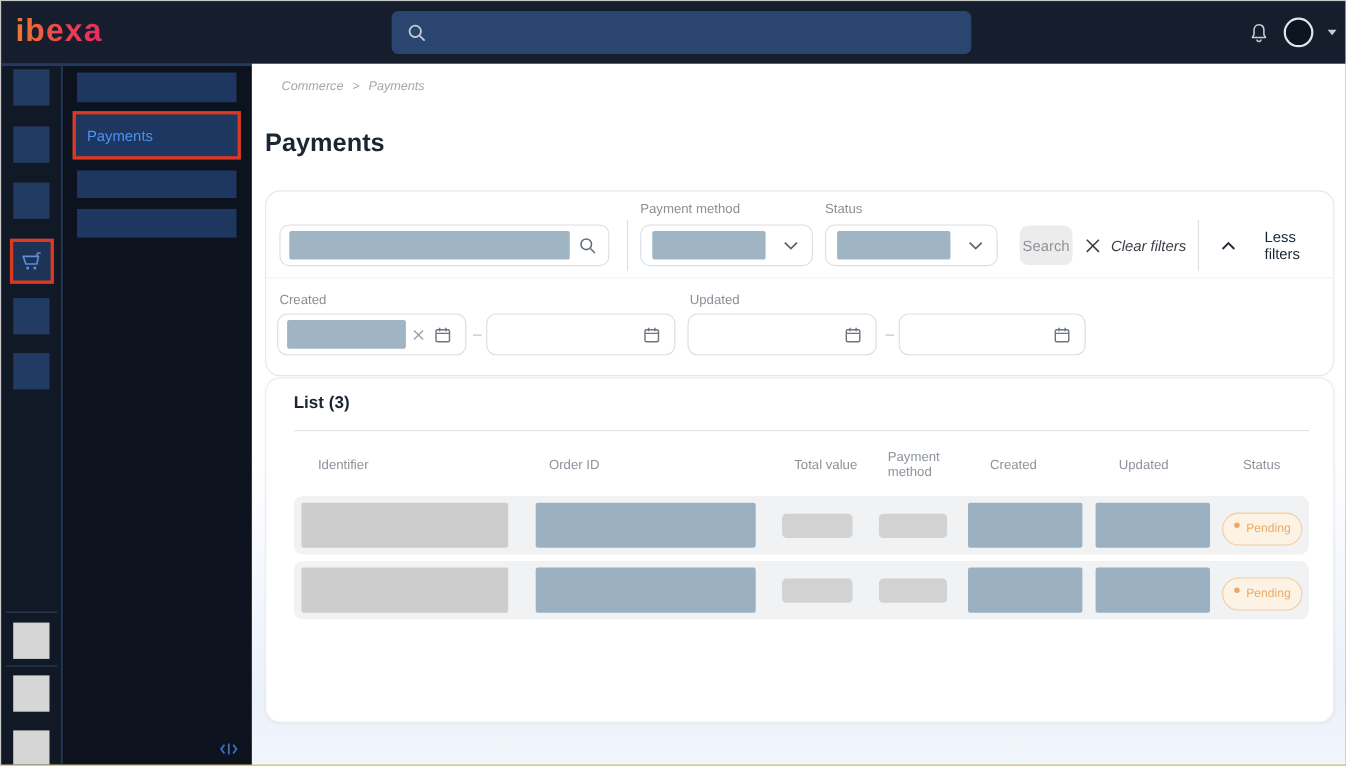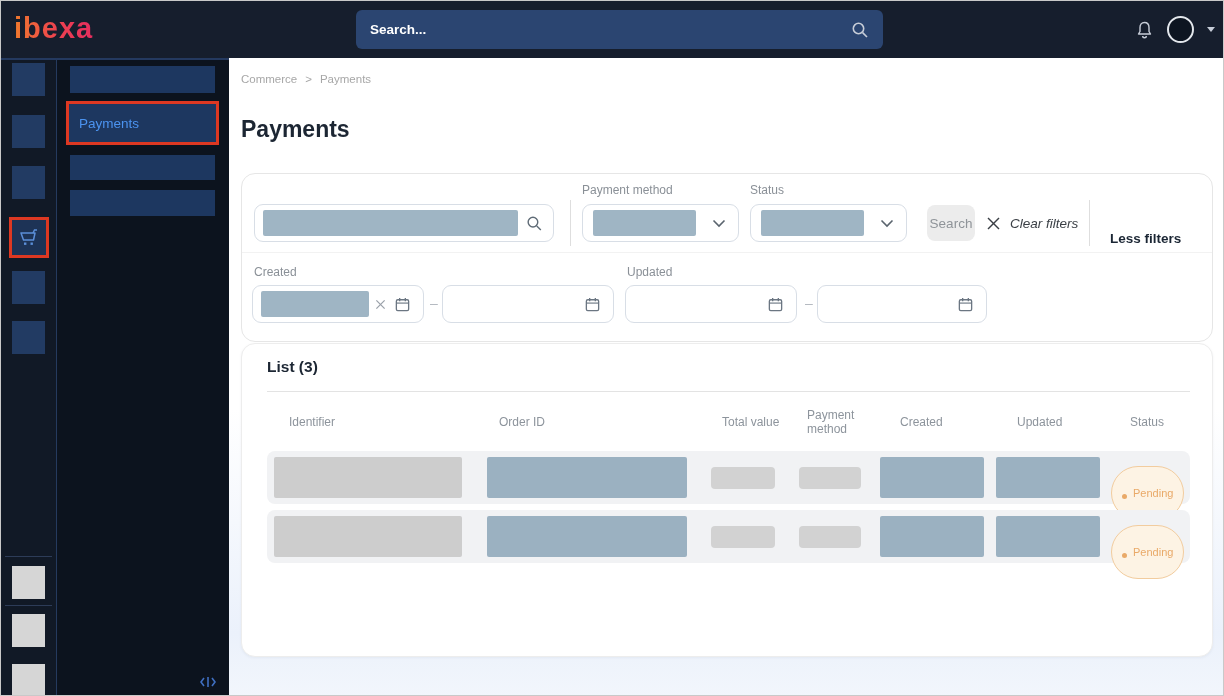--- a/index.html
+++ b/index.html
@@ -32,21 +32,21 @@
              border-top:2px solid #24395f; border-left:1px solid #253a5e; }
   .sm-box { position:absolute; left:13px; width:145px; background:#1d3760; cursor:pointer; }
   .sm-active { position:absolute; left:9px; top:41px; width:153px; height:44px; border:3px solid #dd3822;
                background:#1d3760; display:flex; align-items:center; padding-left:10px; cursor:pointer; }
   .sm-active .lbl { color:#4b93f0; font-size:13.5px; }
   .resizer { position:absolute; right:12px; bottom:4px; cursor:col-resize; }
 
   
   .content { position:absolute; left:228px; top:0; width:996px; height:639px;
              background:linear-gradient(180deg,#ffffff 0%,#ffffff 55%,#ebf1fb 90%,#f2f6fc 100%); }
-  .breadcrumb { position:absolute; left:12px; top:15px; font-size:11.5px; color:#a7a7a7; display:flex; gap:8px; }
+  .breadcrumb { position:absolute; left:27px; top:15px; font-size:11.5px; color:#a7a7a7; display:flex; gap:8px;font-style:italic; }
   .breadcrumb .sep { color:#a7a7a7; }
   .page-title { position:absolute; left:12px; top:58px; font-size:23px; font-weight:700; color:#1c2633; }
 
   
   .filter-card { position:absolute; left:12px; top:115px; width:972px; height:169px; background:#fff;
                  border:1px solid #e6e6e6; border-radius:14px; }
   .hdiv { position:absolute; left:0; right:0; top:78px; height:1px; background:#f2f2f2; }
   .vdiv { position:absolute; top:26px; height:46px; width:1px; background:#dedede; }
   .flabel { position:absolute; font-size:12px; color:#8a9097; }
   .finput { position:absolute; height:38px; border:1px solid #d8dee6; border-radius:9px; background:#fff;
@@ -55,56 +55,55 @@
   .f-search { left:12px; top:30px; width:300px; padding:0 10px 0 8px; cursor:text; }
   .f-search .ph-block { width:260px; margin-right:8px; }
   .f-select { top:30px; width:157px; padding:0 12px 0 10px; }
   .f-select .ph-block { width:103px; flex:none; }
   .f-select .chev { margin-left:auto; }
   .apply-btn { position:absolute; left:685px; top:31px; width:48px; height:36px; background:#ececec; border:none;
                border-radius:8px; color:#8f9499; font-size:13.5px; font-family:inherit; cursor:default; }
   .clear-btn { position:absolute; left:744px; top:31px; height:36px; display:flex; align-items:center; gap:9px;
                color:#3a3f45; font-size:13.5px; cursor:pointer;font-style:italic; }
   .less-btn { position:absolute; left:868px; top:31px; height:36px; display:flex; align-items:center; gap:26px;
-              color:#1b2634; font-size:13.5px; font-weight:700; cursor:pointer;flex-direction:column; }
+              color:#1b2634; font-size:13.5px; font-weight:400; cursor:pointer; }
   .fdate { padding:0 12px 0 8px; top:111px; }
   .fdate .ph-block { width:108px; margin-right:6px; }
   .fdate .cal { margin-left:auto; }
   .dash { position:absolute; top:121px; color:#b5bac1; font-size:14px; }
 
   
   .list-card { position:absolute; left:12px; top:285px; width:972px; height:314px; background:#fff;
                border:1px solid #ededed; border-radius:14px; box-shadow:0 1px 3px rgba(20,40,80,0.05); }
   .list-title { position:absolute; left:25px; top:14px; font-size:15.5px; font-weight:700; color:#1c2633; }
   .list-rule { position:absolute; left:25px; width:923px; top:47px; height:1px; background:#e3e3e3; }
   .th { position:absolute; top:71px; font-size:12px; color:#8d949c;margin-left:10px; }
   .th-pm { top:64px; width:56px; line-height:14px; }
   .row { position:absolute; left:25px; width:923px; height:53px; background:#f1f2f4; border-radius:8px; cursor:pointer; }
   .cell { position:absolute; border-radius:2px; }
   .c-id      { left:7px;   top:6px;  width:188px; height:41px; background:#cdcdcd; }
   .c-order   { left:220px; top:6px;  width:200px; height:41px; background:#9bb1c1; }
   .c-total   { left:444px; top:16px; width:64px;  height:22px; background:#d2d2d2; border-radius:4px; }
   .c-method  { left:532px; top:16px; width:62px;  height:22px; background:#d2d2d2; border-radius:4px; }
   .c-created { left:613px; top:6px;  width:104px; height:41px; background:#9bb1c1; }
   .c-updated { left:729px; top:6px;  width:104px; height:41px; background:#9bb1c1; }
-  .badge { position:absolute; left:844px; top:15px; display:inline-flex; align-items:flex-end; gap:6px;
-           padding:20px 10px; border-radius:999px; font-size:11px; border:1px solid; }
+  .badge { position:absolute; left:844px; top:15px; display:inline-flex; align-items:flex-start; gap:6px;
+           padding:8px 10px; border-radius:999px; font-size:11px; border:1px solid; }
   .badge .dot { width:5px; height:5px; border-radius:50%; background:currentColor; }
   .badge-pending { color:#e9a968; border-color:#f2cc9e; background:#fdf3e4; }
   .badge-paid    { color:#414e59; border-color:#7f96a3; background:#eaeff2; }
 </style>
 </head>
 <body>
 
 <div class="frame">
 
   <header class="topbar">
     <div class="logo">ibexa</div>
     <div class="searchbar">
-      <span class="ph">Search...</span>
       <svg width="18" height="18" viewBox="0 0 18 18">
         <circle cx="7.5" cy="7.5" r="5.2" fill="none" stroke="#c7cdd8" stroke-width="1.6"></circle>
         <line x1="11.6" y1="11.6" x2="16" y2="16" stroke="#c7cdd8" stroke-width="1.6"></line>
       </svg>
     </div>
     <div class="topbar-right">
       <svg width="19" height="20" viewBox="0 0 19 20">
         <path d="M9.5 2.5 C6.5 2.5 5 4.8 5 7.5 L5 11.5 L3.5 14 L15.5 14 L14 11.5 L14 7.5 C14 4.8 12.5 2.5 9.5 2.5 Z" fill="none" stroke="#c7cdd8" stroke-width="1.4" stroke-linejoin="round"></path>
         <path d="M7.7 16 a1.8 1.8 0 0 0 3.6 0" fill="none" stroke="#c7cdd8" stroke-width="1.4"></path>
       </svg>

